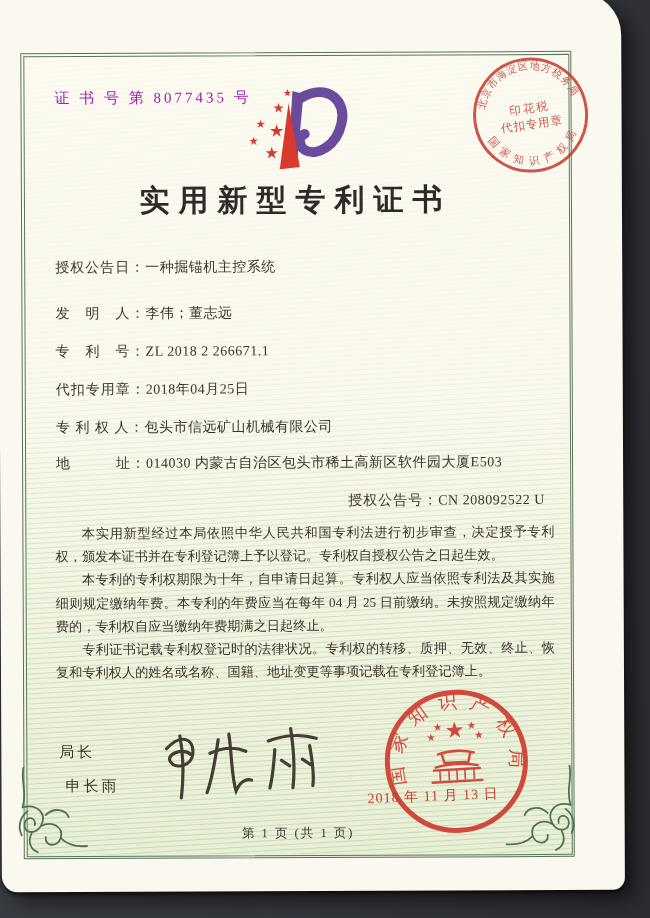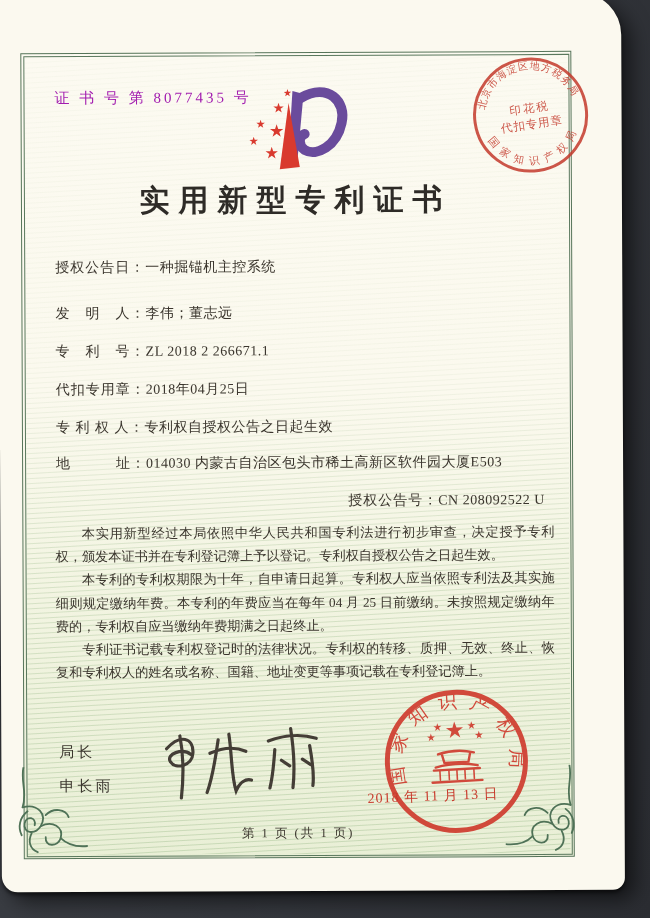--- a/index.html
+++ b/index.html
@@ -30,21 +30,21 @@
   .fr1{margin-bottom:26px;} .fr2{margin-bottom:18px;} .fr3{margin-bottom:18px;}
   .fr4{margin-bottom:18px;} .fr5{margin-bottom:16px;} .fr6{margin-bottom:18px;}
   .fr7{position:relative;}
   .fr7 .pair2{position:absolute;left:292px;top:0;text-align:right;}
   .flabel{letter-spacing:1px;}
   .fvalue{letter-spacing:0.5px;}
   .paras{position:absolute;left:55px;top:527px;width:499px;color:#3b362e;
          font-size:13.2px;line-height:23.2px;text-align:justify;}
   .paras p{margin:0;text-indent:2em;}
   .sig-title{position:absolute;left:58px;top:748px;font-size:15px;letter-spacing:3px;color:#3b362e;}
-  .sig-name{position:absolute;left:58px;top:782px;font-size:15px;letter-spacing:3px;color:#3b362e;}
+  .sig-name{position:absolute;left:64px;top:782px;font-size:15px;letter-spacing:3px;color:#3b362e;}
   .signature{position:absolute;left:152px;top:724px;transform:rotate(-3deg);opacity:0.88;}
   .seal{position:absolute;left:380px;top:693px;transform:rotate(-3deg);opacity:0.9;}
   .seal-date{position:absolute;left:366px;top:794px;font-size:14px;letter-spacing:1px;
              color:#c8392b;transform:rotate(-2deg);font-family:"Liberation Serif",serif;}
   .footer{position:absolute;left:22px;top:831px;width:549px;text-align:center;
           font-size:12.5px;letter-spacing:2px;color:#3b362e;}
   .orn{position:absolute;}
   .orn-left{left:14px;top:772px;}
   .orn-right{left:504px;top:772px;transform:scaleX(-1);}
 </style>
@@ -103,21 +103,21 @@
       <div class="field-row fr2">
         <span class="flabel">发　明　人：</span><span class="fvalue">李伟；董志远</span>
       </div>
       <div class="field-row fr3">
         <span class="flabel">专　利　号：</span><span class="fvalue">ZL 2018 2 266671.1</span>
       </div>
       <div class="field-row fr4">
         <span class="flabel">代扣专用章：</span><span class="fvalue">2018年04月25日</span>
       </div>
       <div class="field-row fr5">
-        <span class="flabel">专 利 权 人：</span><span class="fvalue">专利权自授权公告之日起生效</span>
+        <span class="flabel">专 利 权 人：</span><span class="fvalue">包头市信远矿山机械有限公司</span>
       </div>
       <div class="field-row fr6">
         <span class="flabel">地　　　址：</span><span class="fvalue">014030 内蒙古自治区包头市稀土高新区软件园大厦E503</span>
       </div>
       <div class="field-row fr7">
         <span class="pair2">
           <span class="flabel">授权公告号：</span><span class="fvalue">CN 208092522 U</span>
         </span>
       </div>
     </div>

